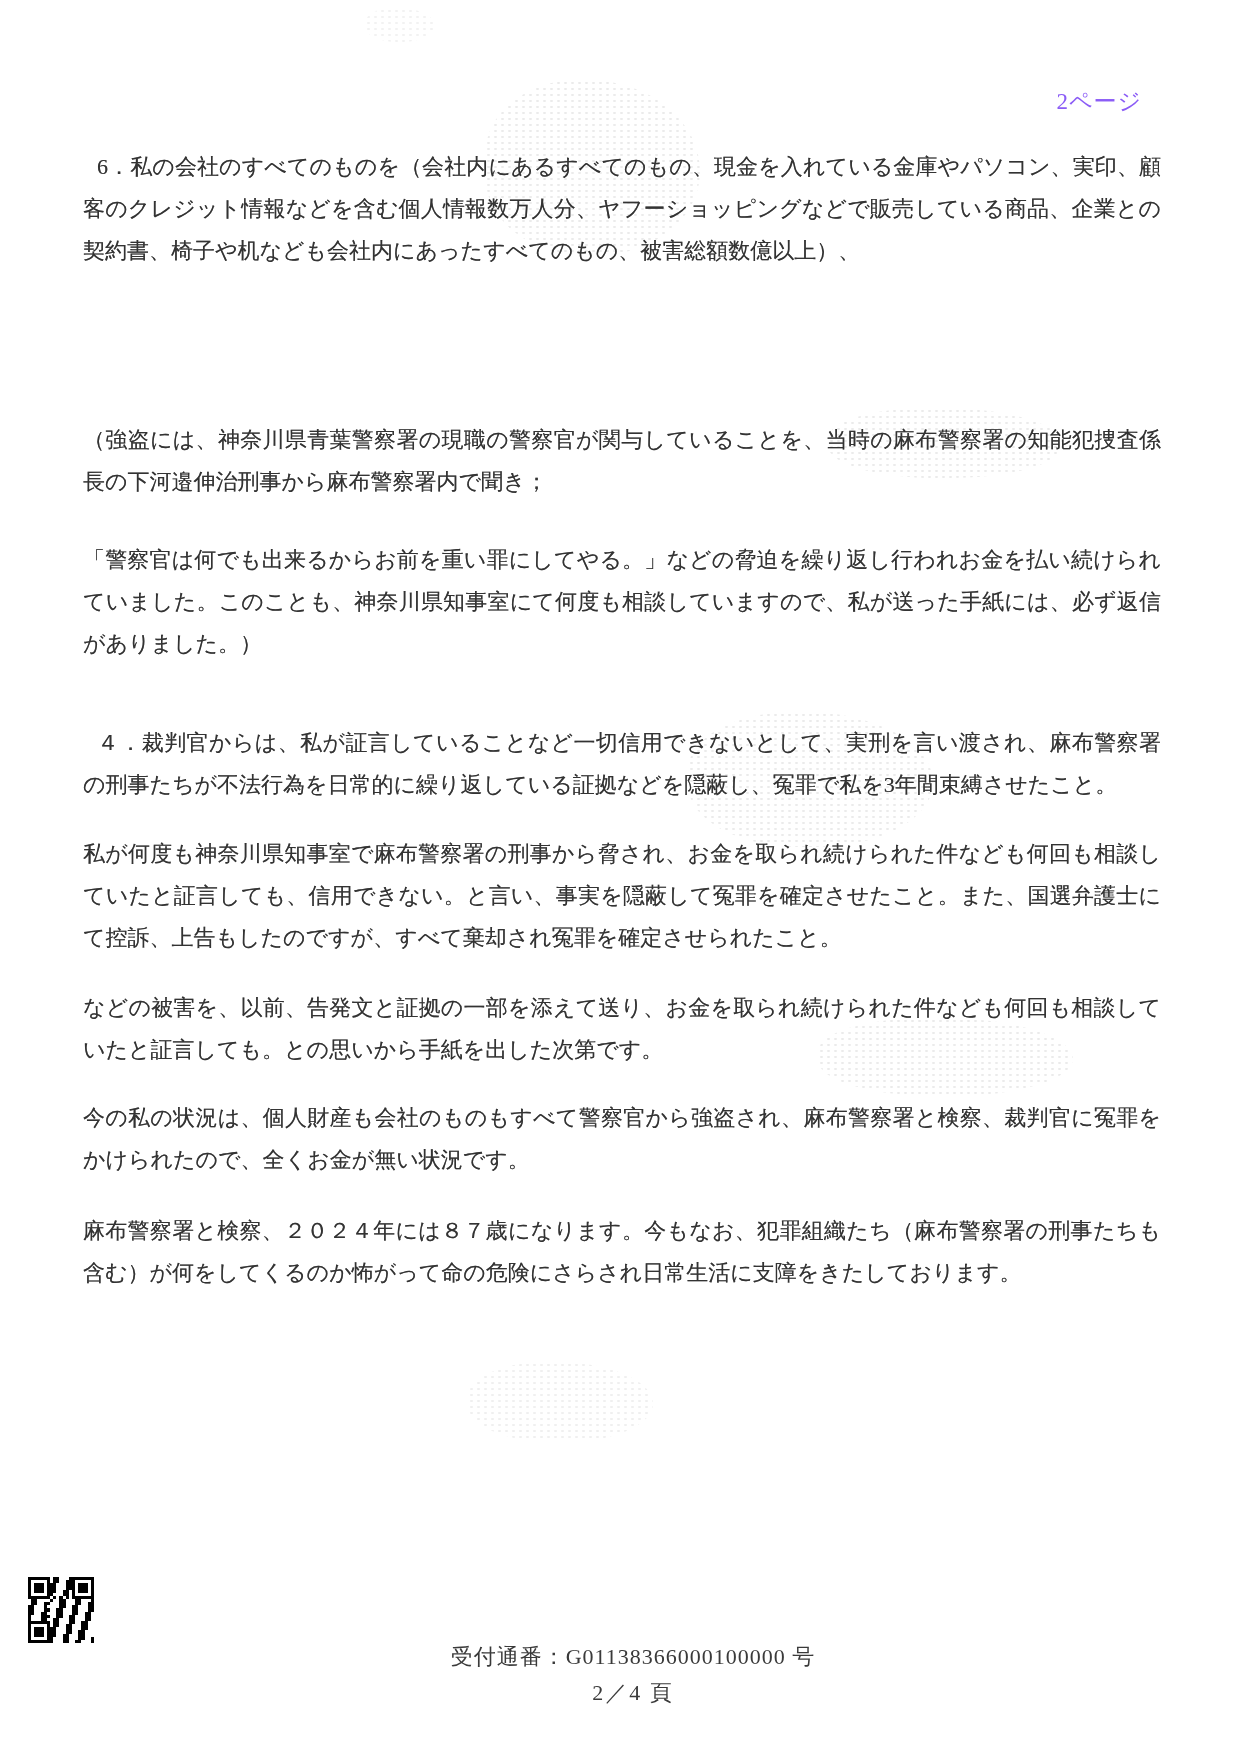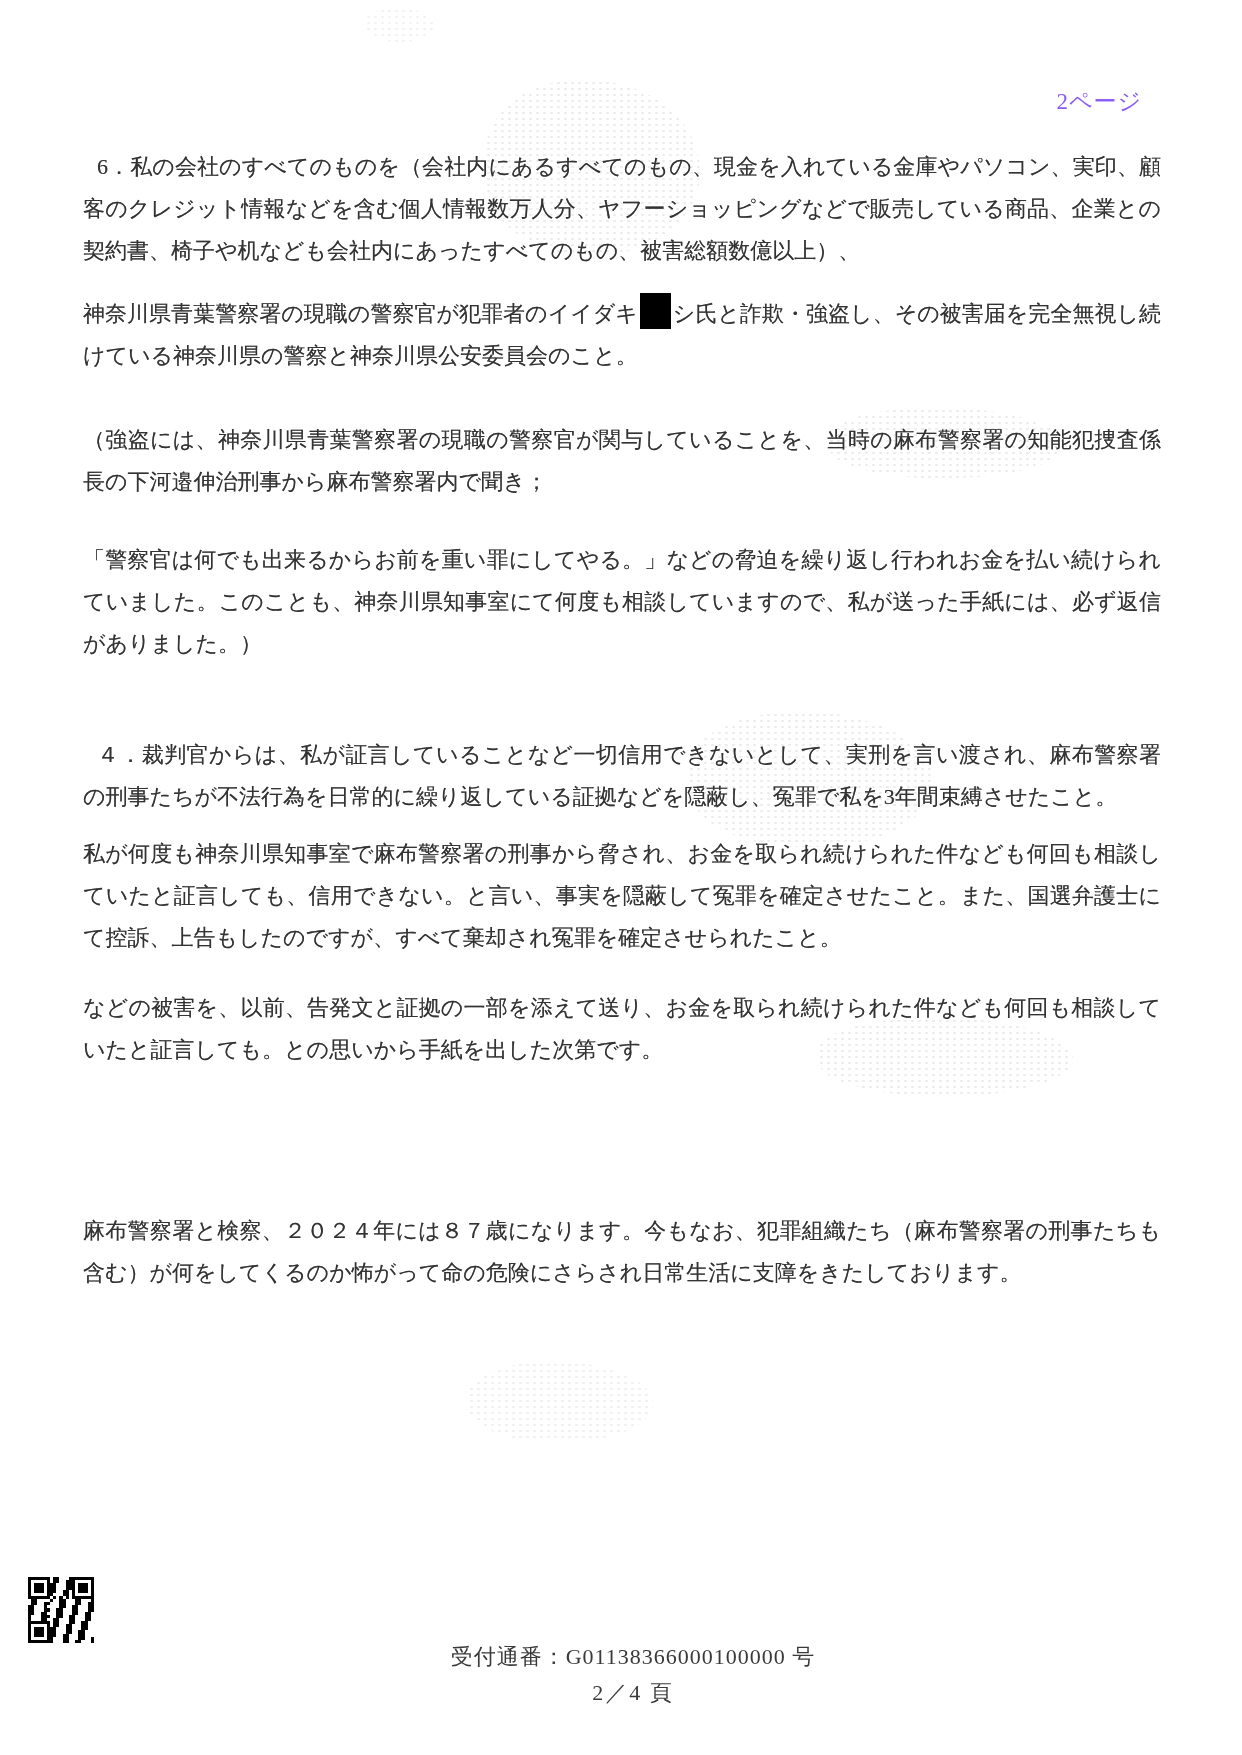--- a/index.html
+++ b/index.html
@@ -19,21 +19,21 @@
     font-size:22px;line-height:42px;
     text-align:justify;text-justify:inter-ideograph;
     color:#333333;
     text-shadow:0 0 0.5px rgba(40,40,40,0.55);
   }
   .indent{text-indent:14px;}
   .pos-p0{top:146px;}
   .pos-p1{top:293px;}
   .pos-p2{top:419px;}
   .pos-p3{top:539px;}
-  .pos-p4{top:722px;margin-top:12px;}
+  .pos-p4{top:722px;}
   .pos-p5{top:833px;}
   .pos-p6{top:987px;}
   .pos-p7{top:1097px;}
   .pos-p8{top:1210px;}
   .redaction{
     display:inline-block;width:31px;height:36px;background:#000;
     vertical-align:-8px;margin:0 2px;
   }
   .footer{
     position:absolute;left:12px;width:100%;text-align:center;
@@ -66,32 +66,32 @@
   <span class="stain stain-a"></span>
   <span class="stain stain-c"></span>
   <span class="stain stain-d"></span>
   <span class="stain stain-e"></span>
   <span class="stain stain-f"></span>
 
   <div class="page-label">2ページ</div>
 
   <p class="para indent pos-p0">6．私の会社のすべてのものを（会社内にあるすべてのもの、現金を入れている金庫やパソコン、実印、顧客のクレジット情報などを含む個人情報数万人分、ヤフーショッピングなどで販売している商品、企業との契約書、椅子や机なども会社内にあったすべてのもの、被害総額数億以上）、</p>
 
-  <p class="para pos-p1"><span>神奈川県青葉警察署の現職の警察官が犯罪者のイイダキ</span><span class="redaction"></span><span>シ氏と詐欺・強盗し、その被害届を完全無視し続けている神奈川県の警察と神奈川県公安委員会のこと。</span></p>
 
   <p class="para pos-p2">（強盗には、神奈川県青葉警察署の現職の警察官が関与していることを、当時の麻布警察署の知能犯捜査係長の下河邉伸治刑事から麻布警察署内で聞き；</p>
 
   <p class="para pos-p3">「警察官は何でも出来るからお前を重い罪にしてやる。」などの脅迫を繰り返し行われお金を払い続けられていました。このことも、神奈川県知事室にて何度も相談していますので、私が送った手紙には、必ず返信がありました。）</p>
 
   <p class="para indent pos-p4">４．裁判官からは、私が証言していることなど一切信用できないとして、実刑を言い渡され、麻布警察署の刑事たちが不法行為を日常的に繰り返している証拠などを隠蔽し、冤罪で私を3年間束縛させたこと。</p>
 
   <p class="para pos-p5">私が何度も神奈川県知事室で麻布警察署の刑事から脅され、お金を取られ続けられた件なども何回も相談していたと証言しても、信用できない。と言い、事実を隠蔽して冤罪を確定させたこと。また、国選弁護士にて控訴、上告もしたのですが、すべて棄却され冤罪を確定させられたこと。</p>
 
   <p class="para pos-p6">などの被害を、以前、告発文と証拠の一部を添えて送り、お金を取られ続けられた件なども何回も相談していたと証言しても。との思いから手紙を出した次第です。</p>
 
+  <p class="para pos-p7">今の私の状況は、個人財産も会社のものもすべて警察官から強盗され、麻布警察署と検察、裁判官に冤罪をかけられたので、全くお金が無い状況です。</p>
 
   <p class="para pos-p8">麻布警察署と検察、２０２４年には８７歳になります。今もなお、犯罪組織たち（麻布警察署の刑事たちも含む）が何をしてくるのか怖がって命の危険にさらされ日常生活に支障をきたしております。</p>
 
   <svg class="qr" viewBox="0 0 21 21" shape-rendering="crispEdges" id="qr-svg">
       <rect x="8" y="0" width="1" height="1" fill="#000"></rect>
       <rect x="9" y="0" width="1" height="1" fill="#000"></rect>
       <rect x="13" y="0" width="1" height="1" fill="#000"></rect>
       <rect x="8" y="1" width="1" height="1" fill="#000"></rect>
       <rect x="9" y="1" width="1" height="1" fill="#000"></rect>
       <rect x="12" y="1" width="1" height="1" fill="#000"></rect>

